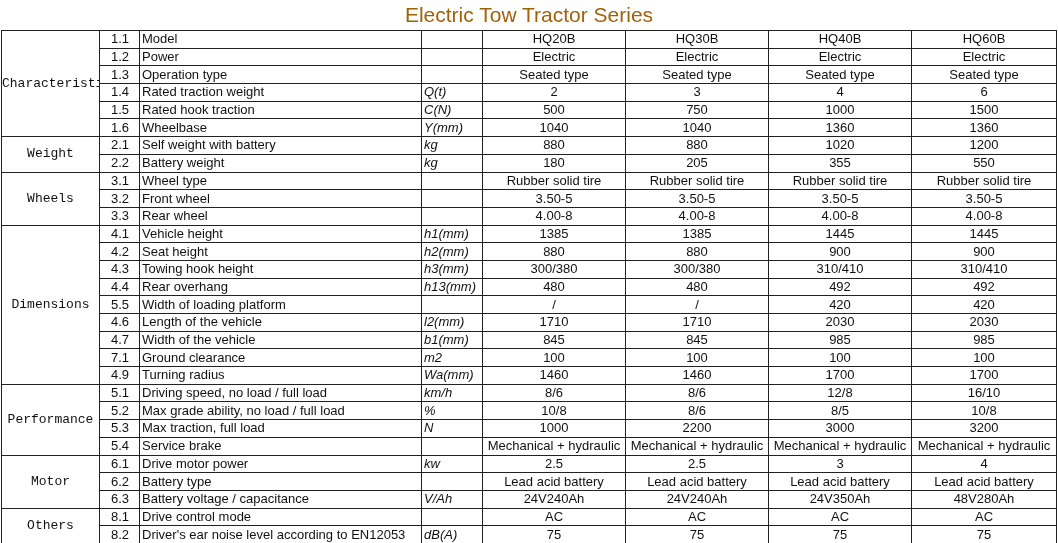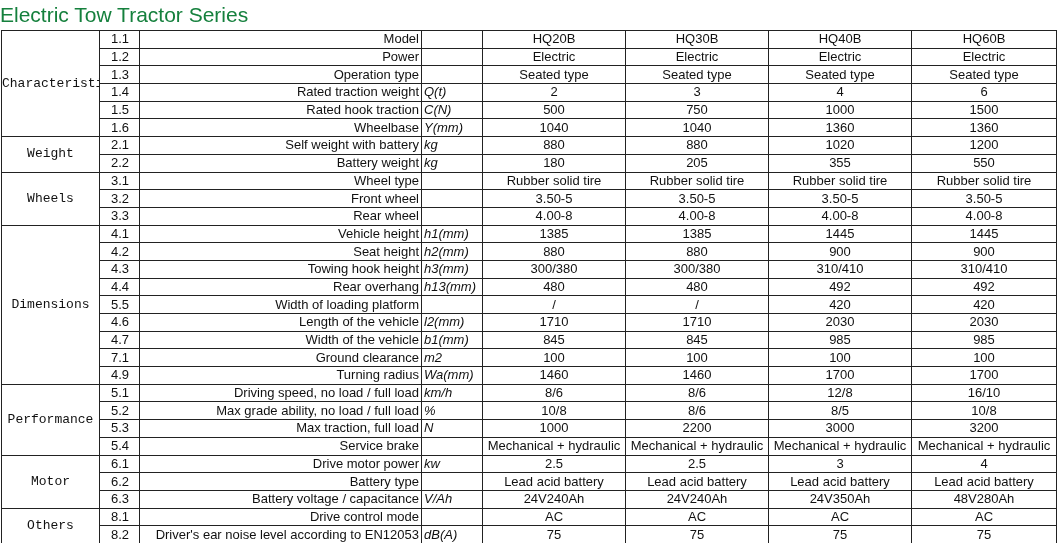--- a/index.html
+++ b/index.html
@@ -1,26 +1,26 @@
 <!DOCTYPE html>
 <html><head>
   <meta charset="utf-8">
   <style>
     html, body { margin: 0; padding: 0; background: #ffffff; }
     body { width: 1058px; height: 543px; position: relative; overflow: hidden;
            font-family: "Liberation Sans", sans-serif; color: #111; }
-    .title { position: absolute; left: 0; top: 2px; width: 1058px; text-align: left;
-             font-size: 21px; line-height: 26px; color: #15803d; }
+    .title { position: absolute; left: 0; top: 2px; width: 1058px; text-align: center;
+             font-size: 21px; line-height: 26px; color: #a16207; }
     table { position: absolute; left: 1px; top: 30px; border-collapse: collapse;
             table-layout: fixed; width: 1055px; }
     td { border: 1px solid #222; height: 16.7px; padding: 0 2px; font-size: 13px;
          line-height: 16px; white-space: nowrap; overflow: hidden; }
     td.cat { text-align: center; vertical-align: middle; padding: 0; font-family: Liberation Mono, monospace; }
     td.num { text-align: center; padding-right: 1px; }
-    td.label { text-align: right; padding-left: 2px; }
+    td.label { text-align: left; padding-left: 2px; }
     td.unit { text-align: left; padding-left: 2px; font-style: italic; }
     td.val { text-align: center; padding: 0; }
   </style>
 </head>
 <body>
 
 <div class="title">Electric Tow Tractor Series</div>
 
 <table>
   <colgroup>

